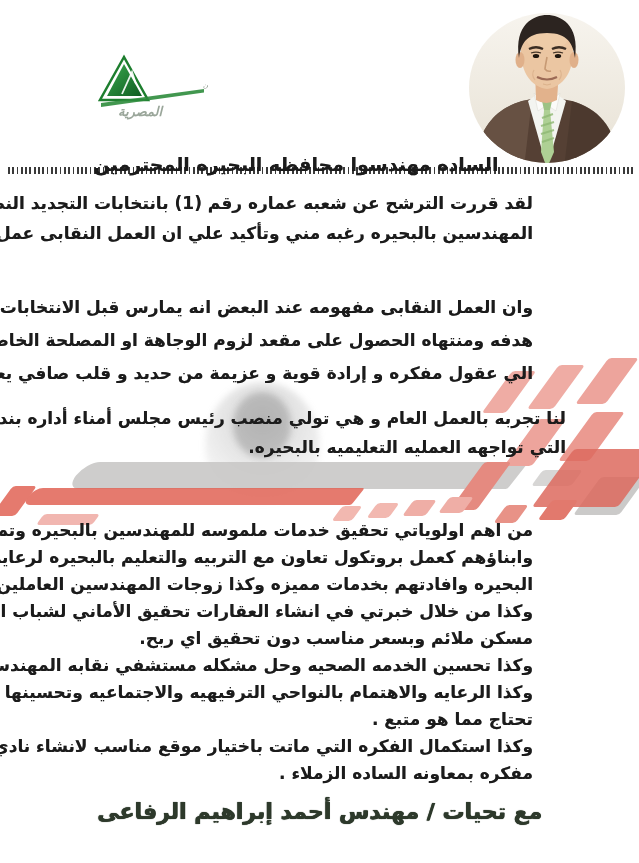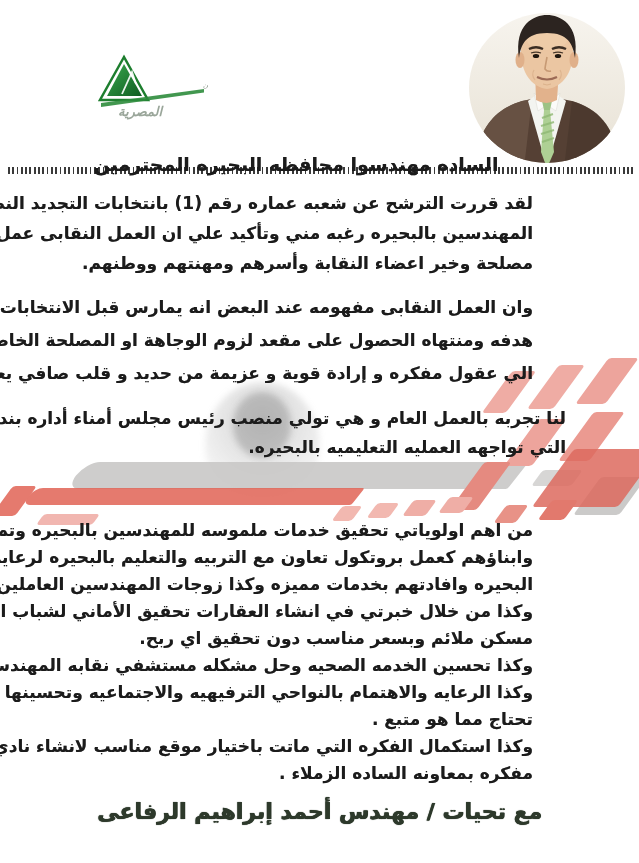--- a/index.html
+++ b/index.html
@@ -149,21 +149,20 @@
     </svg>
   </div>
 
   <div class="heading">الساده مهندسوا محافظه البحيره المحترمين</div>
 
   <div class="dots"></div>
 
   <div class="para p1">
     <div class="line">لقد قررت الترشح عن شعبه عماره رقم (1) بانتخابات التجديد النصفي لنقابه</div>
     <div class="line">المهندسين بالبحيره رغبه مني وتأكيد علي ان العمل النقابى عمل تطوعي هدفه</div>
-    <div class="line">مصلحة وخير اعضاء النقابة وأسرهم ومهنتهم ووطنهم.</div>
   </div>
 
   <div class="para p2">
     <div class="line">وان العمل النقابى مفهومه عند البعض انه يمارس قبل الانتخابات فالعمل النقابى ليس</div>
     <div class="line">هدفه ومنتهاه الحصول على مقعد لزوم الوجاهة او المصلحة الخاصة وان النقابه تحتاج</div>
     <div class="line">الي عقول مفكره و إرادة قوية و عزيمة من حديد و قلب صافي يعمل لوجه الله تعالي.</div>
   </div>
 
   <div class="para p3">
     <div class="line">لنا تجربه بالعمل العام و هي تولي منصب رئيس مجلس أمناء أداره بندر دمنهور</div>

